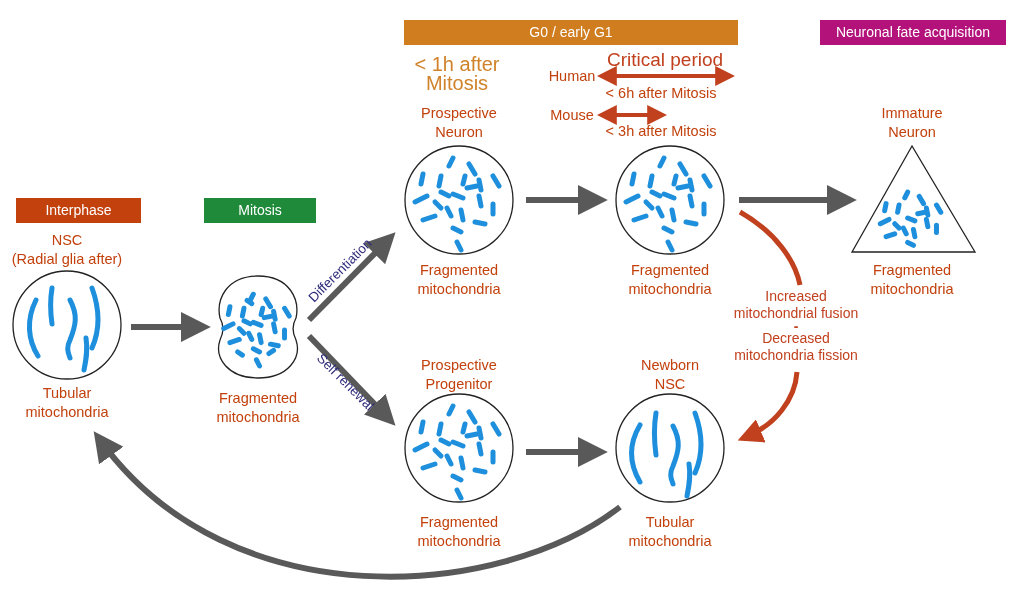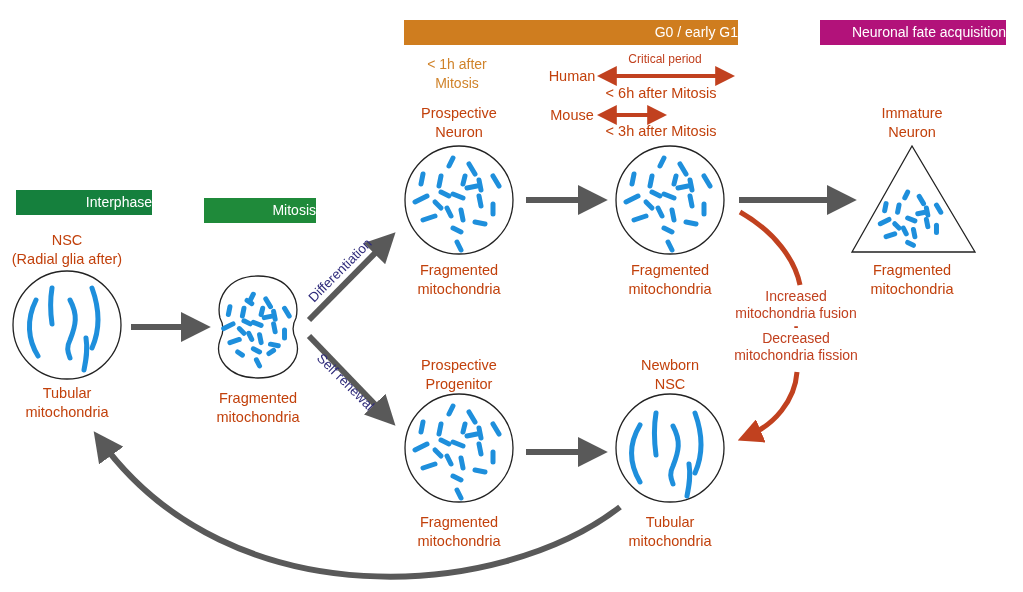--- a/index.html
+++ b/index.html
@@ -1,21 +1,21 @@
 <!DOCTYPE html>
 <html><head>
 <meta charset="utf-8">
 <style>
   html, body { margin: 0; padding: 0; background: #ffffff; }
   body { width: 1023px; height: 592px; position: relative; overflow: hidden;
          font-family: "Liberation Sans", sans-serif; }
   #stage { position: absolute; left: 0; top: 0; width: 1023px; height: 592px; }
   .lbl { position: absolute; text-align: center; font-size: 14.5px; line-height: 19px;
          color: #c2410c; white-space: nowrap; transform: translateX(-50%); }
-  .phase { position: absolute; color: #fff; font-size: 14px; text-align: right;
+  .phase { position: absolute; color: #fff; font-size: 14px; text-align: center;
            line-height: 25px; height: 25px; }
   .rot { position: absolute; font-size: 13.5px; white-space: nowrap; transform-origin: left bottom; }
 </style>
 </head>
 <body>
 
 <div id="stage">
 
   <svg width="1023" height="592" style="position:absolute;left:0;top:0">
     <defs>
@@ -176,30 +176,30 @@
       <path d="M620,507 C500,600 230,620 100,440" marker-end="url(#ahGray)"></path>
     </g>
 
     <path d="M740,212 C775,232 795,260 800,285" fill="none" stroke="#c1411f" stroke-width="5"></path>
     <path d="M797,372 C795,400 775,425 746,437" fill="none" stroke="#c1411f" stroke-width="5" marker-end="url(#ahRed)"></path>
 
     <line x1="604" y1="76" x2="728" y2="76" stroke="#c1411f" stroke-width="4" marker-start="url(#ahRedStart)" marker-end="url(#ahRed)"></line>
     <line x1="604" y1="115" x2="660" y2="115" stroke="#c1411f" stroke-width="4" marker-start="url(#ahRedStart)" marker-end="url(#ahRed)"></line>
   </svg>
 
-  <div class="phase" style="left:16px;top:190px;width:136px;background:#15803d">Interphase</div>
+  <div class="phase" style="left:16px;top:198px;width:125px;background:#c2410c">Interphase</div>
   <div class="phase" style="left:204px;top:198px;width:112px;background:#1f8a3a">Mitosis</div>
   <div class="phase" style="left:404px;top:20px;width:334px;background:#cf7d1f">G0 / early G1</div>
   <div class="phase" style="left:820px;top:20px;width:186px;background:#b2127a">Neuronal fate acquisition</div>
 
-  <div class="lbl" style="left:457px;top:55px;color:#d0832a;font-size:14px">
+  <div class="lbl" style="left:457px;top:55px;color:#d0832a;font-size:20px">
     <div>&lt; 1h after</div>
     <div>Mitosis</div>
   </div>
-  <div class="lbl" style="left:665px;top:50px;color:#c1411f;font-size:12px">Critical period</div>
+  <div class="lbl" style="left:665px;top:50px;color:#c1411f;font-size:19px">Critical period</div>
   <div class="lbl" style="left:572px;top:67px">Human</div>
   <div class="lbl" style="left:661px;top:84px">&lt; 6h after Mitosis</div>
   <div class="lbl" style="left:572px;top:106px">Mouse</div>
   <div class="lbl" style="left:661px;top:122px">&lt; 3h after Mitosis</div>
 
   <div class="lbl" style="left:67px;top:231px">
     <div>NSC</div>
     <div>(Radial glia after)</div>
   </div>
   <div class="lbl" style="left:459px;top:104px">
@@ -246,18 +246,18 @@
   <div class="lbl" style="left:670px;top:513px">
     <div>Tubular</div>
     <div>mitochondria</div>
   </div>
 
   <div class="rot" style="left:316px;top:290px;color:#2e2a7a;transform:rotate(-45deg)">Differentiation</div>
   <div class="rot" style="left:314px;top:346px;color:#2e2a7a;transform:rotate(45deg)">Self renewal</div>
 
   <div class="lbl" style="left:796px;top:288px;color:#c1411f;font-size:14px;line-height:17px">
     <div>Increased</div>
-    <div>mitochondria fusion</div>
+    <div>mitochondrial fusion</div>
     <div style="line-height:8px;font-weight:bold">-</div>
     <div>Decreased</div>
     <div>mitochondria fission</div>
   </div>
 </div>
 
 </body></html>

